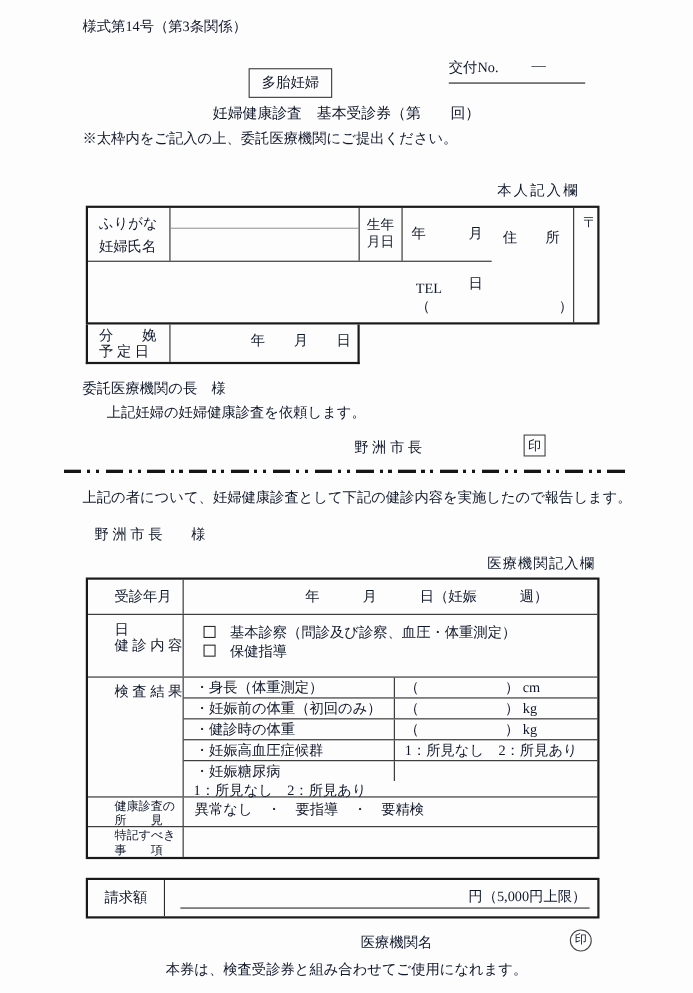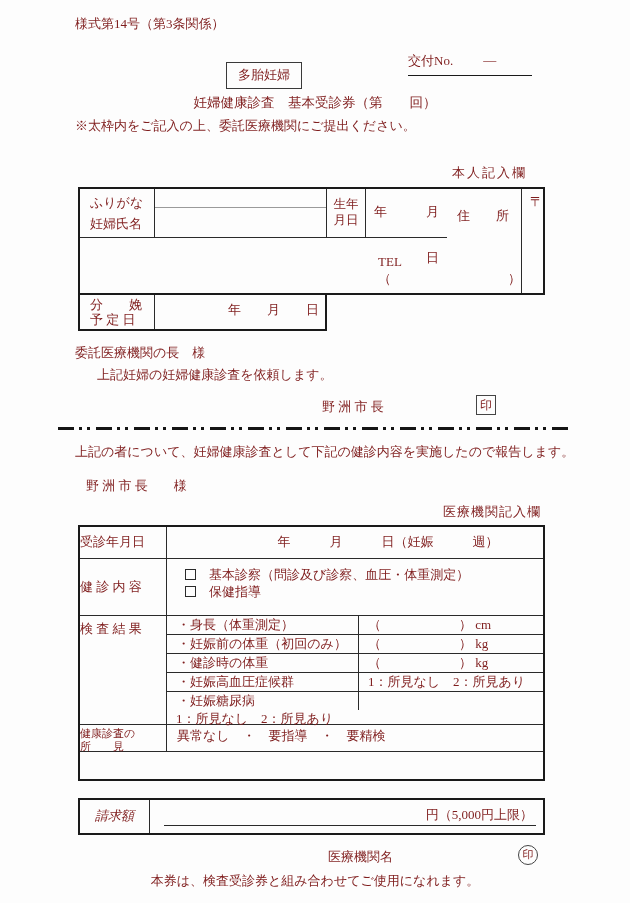--- a/index.html
+++ b/index.html
@@ -1,19 +1,19 @@
 <!DOCTYPE html>
 <html><head>
 <meta charset="utf-8">
 <style>
   html,body { margin:0; padding:0; background:#fdfdfd; }
   .page {
     position:relative; width:630px; height:903px; background:#fdfdfd;
     font-family:"Liberation Serif","DejaVu Serif",serif;
-    font-size:13px; color:#7f1d1d; overflow:hidden;
+    font-size:13px; color:#0f172a; overflow:hidden;
   }
   .abs { position:absolute; }
 
   
   #form-code { left:75px; top:15px; }
   #issue { left:408px; top:52px; width:124px; border-bottom:1.5px solid #1a1a1a;
            padding-bottom:5px; display:flex; }
   #issue .val { margin-left:30px; }
   #badge { left:226px; top:62px; border:1px solid #3a3a3a; padding:3px 11px 4px; }
   #title { left:0; top:94px; width:630px; text-align:center; font-size:13.5px; }
@@ -56,21 +56,21 @@
                #151515 0 16px, transparent 16px 21px,
                #151515 21px 24px, transparent 24px 29px,
                #151515 29px 32px, transparent 32px 38px); }
   #rep-body { left:75px; top:443px; }
   #rep-to   { left:86px; top:477px; }
 
   
   #t2 { left:78px; top:525px; width:467px; height:256px; border:2.5px solid #1a1a1a;
         box-sizing:border-box; display:flex; flex-direction:column; }
   .t2-row { display:flex; border-bottom:1px solid #2a2a2a; box-sizing:border-box; }
-  .t2-label { width:87px; border-right:1px solid #2a2a2a; box-sizing:border-box; padding-left:0; }
+  .t2-label { width:87px; border-right:1px solid #2a2a2a; box-sizing:border-box; padding-left:24px; }
   #t2-r1 { height:32px; }
   #t2-r1 .t2-label { line-height:30px; }
   .visit-val { flex:1; line-height:30px; text-align:center; padding-left:66px; }
   #t2-r2 { height:57px; }
   #t2-r2 .t2-label { line-height:55px; }
   .chk-col { flex:1; padding:7px 0 0 18px; }
   .chk-line { line-height:17px; }
   .chk { display:inline-block; width:9px; height:9px; border:1px solid #2a2a2a;
          margin-right:13px; vertical-align:-1px; }
   #t2-r3 { height:109px; }
@@ -83,21 +83,21 @@
   .sub-r { flex:1; padding-left:9px; display:flex; align-items:center; }
   #t2-r4 { height:27px; }
   #t2-r5 { flex:1; border-bottom:none; }
   .lbl2 { padding-top:2px; line-height:12.5px; font-size:11px; }
   .findings-val { flex:1; padding:2px 0 0 10px; }
 
   
   #t3 { left:78px; top:798px; width:467px; height:37px; border:2.5px solid #1a1a1a;
         box-sizing:border-box; display:flex; }
   .t3-label { width:70px; border-right:1px solid #2a2a2a; box-sizing:border-box;
-              text-align:center; line-height:31px;font-style:italic; }
+              text-align:center; line-height:31px; }
   .t3-content { flex:1; position:relative; }
   .blank-line { position:absolute; left:14px; right:7px; bottom:7px;
                 border-bottom:1px solid #2a2a2a; text-align:right; padding:0 3px 1px 0; }
 
   
   #inst { left:328px; top:848px; }
   #seal2 { left:518px; top:845px; border-radius:50%; line-height:17px; font-size:11px; }
   #closing { left:0; top:872px; width:630px; text-align:center; }
 </style>
 </head>
@@ -205,20 +205,27 @@
         </div>
       </div>
     </div>
     <div class="t2-row" id="t2-r4">
       <div class="t2-label lbl2">
         <div>健康診査の</div>
         <div>所　　見</div>
       </div>
       <div class="findings-val">異常なし　・　要指導　・　要精検</div>
     </div>
+    <div class="t2-row" id="t2-r5">
+      <div class="t2-label lbl2">
+        <div>特記すべき</div>
+        <div>事　　項</div>
+      </div>
+      <div class="findings-val"></div>
+    </div>
   </div>
 
   <div class="abs" id="t3">
     <div class="t3-label">請求額</div>
     <div class="t3-content">
       <div class="blank-line">円（5,000円上限）</div>
     </div>
   </div>
 
   <div class="abs" id="inst">医療機関名</div>

